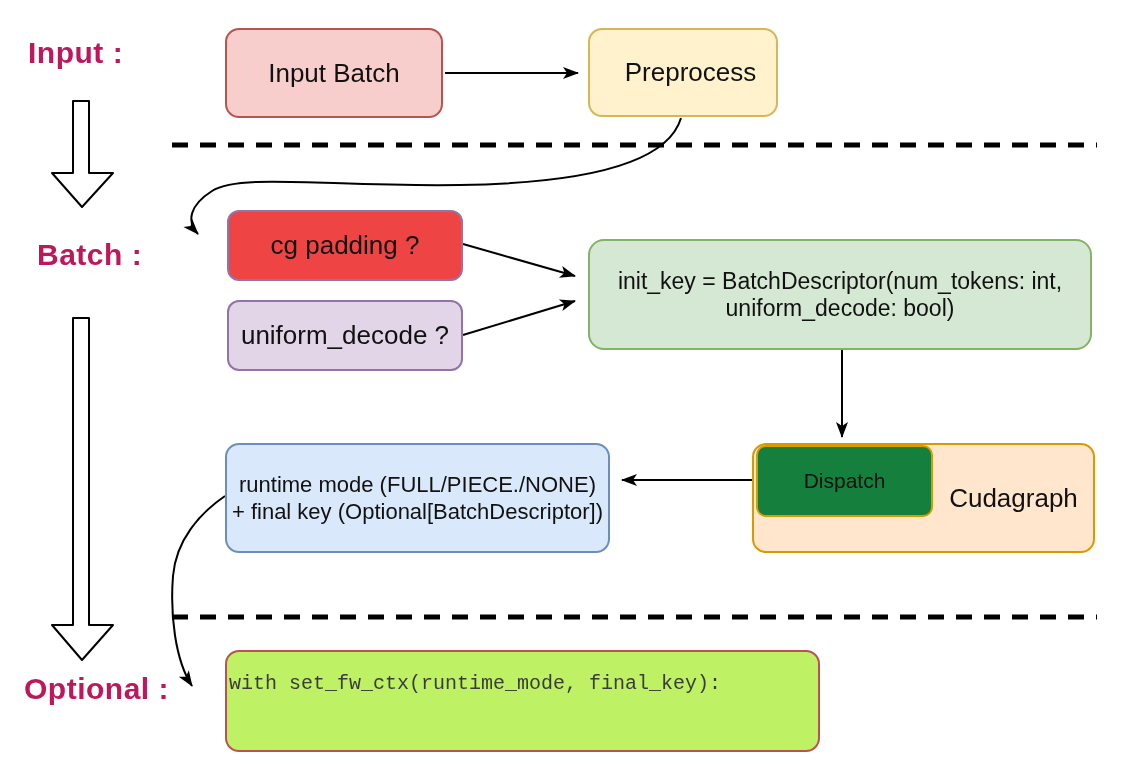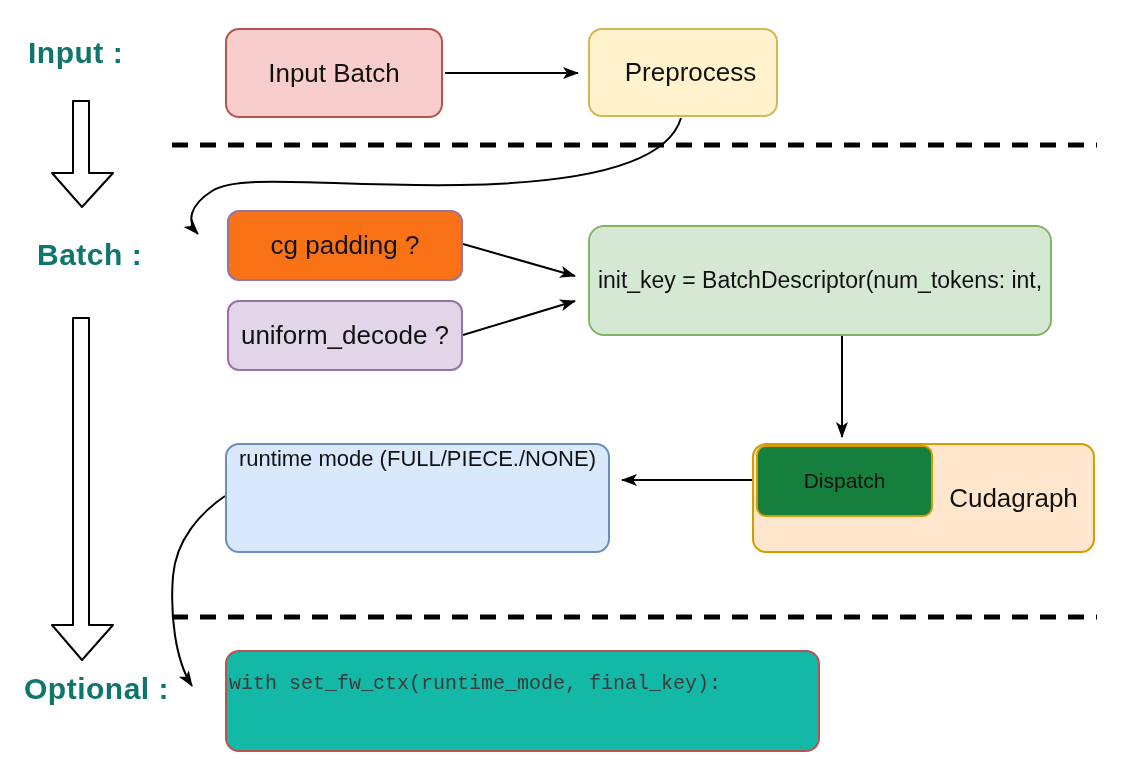--- a/index.html
+++ b/index.html
@@ -2,52 +2,52 @@
 <html><head>
 <meta charset="utf-8">
 <style>
   html,body{margin:0;padding:0;background:#ffffff;}
   .stage{
     position:relative;width:1142px;height:770px;background:#ffffff;overflow:hidden;
     font-family:"Liberation Sans",sans-serif;color:#111111;
   }
   .layer{position:absolute;left:0;top:0;width:1142px;height:770px;}
   .section-label{
-    position:absolute;font-weight:bold;font-size:30px;color:#0f766e;
+    position:absolute;font-weight:bold;font-size:30px;color:#be185d;
     letter-spacing:0.5px;white-space:nowrap;
   }
   .node{
     position:absolute;box-sizing:border-box;border:2px solid #000;
     display:flex;flex-direction:column;align-items:center;justify-content:center;
     text-align:center;white-space:nowrap;z-index:2;
   }
   .node div{white-space:pre;}
   .n-input-batch{left:225px;top:28px;width:218px;height:90px;border-radius:14px;
     background:#f8cecc;border-color:#b85450;font-size:26px;}
   .n-preprocess{left:588px;top:28px;width:190px;height:89px;border-radius:14px;
     background:#fff2cc;border-color:#d6b656;font-size:26px;padding-left:15px;}
   .n-cg-padding{left:227px;top:210px;width:236px;height:71px;border-radius:12px;
-    background:#f97316;border-color:#9673a6;font-size:26px;}
+    background:#ef4444;border-color:#9673a6;font-size:26px;}
   .n-uniform-decode{left:227px;top:300px;width:236px;height:71px;border-radius:12px;
     background:#e1d5e7;border-color:#9673a6;font-size:26px;text-align:right;}
-  .n-init-key{left:588px;top:225px;width:464px;height:111px;border-radius:16px;
+  .n-init-key{left:588px;top:239px;width:504px;height:111px;border-radius:16px;
     background:#d5e8d4;border-color:#82b366;font-size:23px;line-height:27px;}
   .n-dispatcher{left:752px;top:443px;width:343px;height:110px;border-radius:14px;
     background:#ffe6cc;border-color:#d79b00;}
   .n-dispatch{left:756px;top:445px;width:177px;height:72px;border-radius:10px;
     background:#15803d;border-color:#d79b00;font-size:21px;z-index:3;}
   .dispatcher-label{
     position:absolute;left:932px;top:443px;width:163px;height:110px;z-index:3;
     display:flex;flex-direction:column;align-items:center;justify-content:center;
     font-size:26px;line-height:31px;text-align:center;
   }
   .n-runtime{left:225px;top:443px;width:385px;height:110px;border-radius:14px;
-    background:#dae8fc;border-color:#6c8ebf;font-size:22px;line-height:27px;justify-content:space-between;}
+    background:#dae8fc;border-color:#6c8ebf;font-size:22px;line-height:27px;}
   .n-code{left:225px;top:650px;width:595px;height:102px;border-radius:14px;
-    background:#14b8a6;border-color:#b85450;
+    background:#bef264;border-color:#b85450;
     align-items:flex-start;justify-content:flex-start;padding:17px 0 0 2px;
     font-family:"Liberation Mono",monospace;font-size:20px;line-height:30px;
     color:#3b3b3b;text-align:center;}
   svg{display:block;}
 </style>
 </head>
 <body>
 
 <div class="stage">
 
@@ -88,31 +88,33 @@
   <div class="node n-cg-padding">
     <div>cg padding ?</div>
   </div>
 
   <div class="node n-uniform-decode">
     <div>uniform_decode ?</div>
   </div>
 
   <div class="node n-init-key">
     <div>init_key = BatchDescriptor(num_tokens: int,</div>
+    <div>uniform_decode: bool)</div>
   </div>
 
   <div class="node n-dispatcher"></div>
   <div class="node n-dispatch">
     <div>Dispatch</div>
   </div>
   <div class="dispatcher-label">
     <div>Cudagraph</div>
   </div>
 
   <div class="node n-runtime">
     <div>runtime mode (FULL/PIECE./NONE)</div>
+    <div>+ final key (Optional[BatchDescriptor])</div>
   </div>
 
   <div class="node n-code">
     <div>with set_fw_ctx(runtime_mode, final_key):</div>
   </div>
 
 </div>
 
 </body></html>

